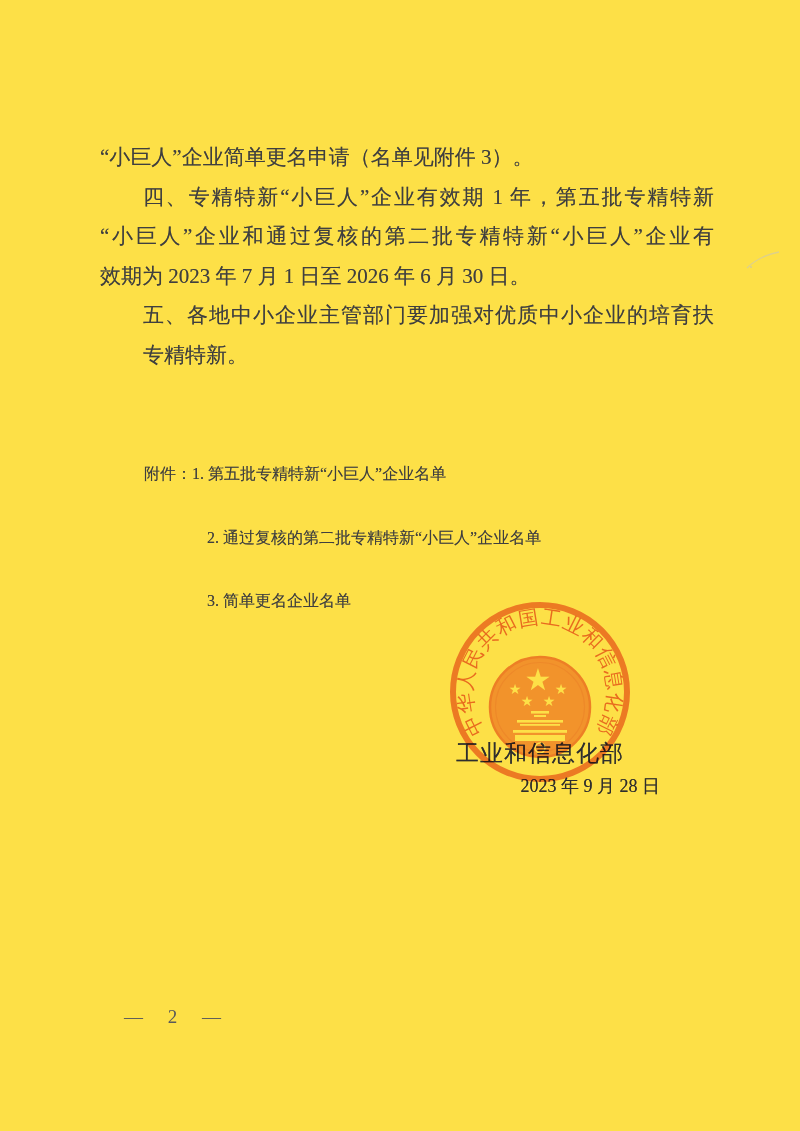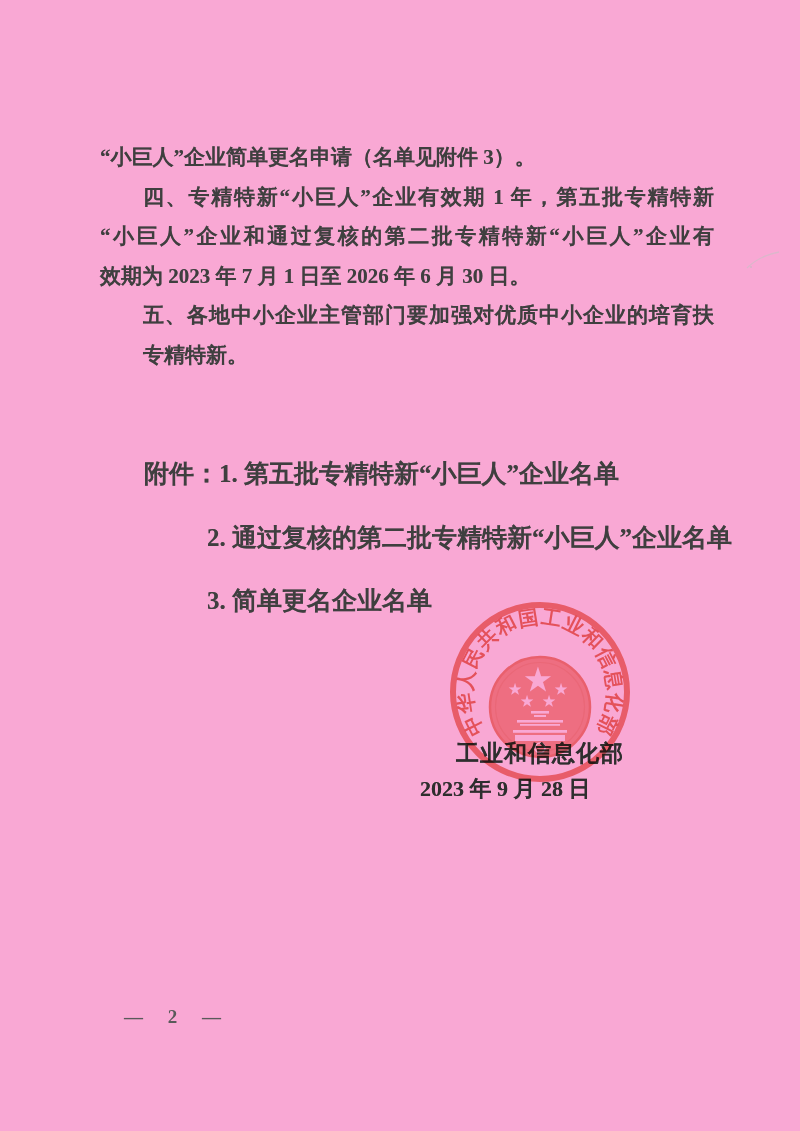--- a/index.html
+++ b/index.html
@@ -1,25 +1,24 @@
 <!DOCTYPE html>
 <html><head>
 <meta charset="utf-8">
 <style>
   * { margin: 0; padding: 0; box-sizing: border-box; }
   html, body { background: #ffffff; }
   .page {
     position: relative;
     width: 800px;
     height: 1131px;
-    background: #f9a8d4;
+    background: #fde047;
     overflow: hidden;
     font-family: "Liberation Serif", "DejaVu Serif", serif;
     color: #3d3d3d;
-    font-weight: bold;
   }
   .doc-body {
     position: absolute;
     left: 100px;
     top: 138px;
     width: 614px;
     font-size: 21px;
     line-height: 39.5px;
     color: #3f3f3f;
     text-shadow: 0 0 0.6px rgba(70,70,70,0.55);
@@ -29,21 +28,21 @@
   .line.full {
     white-space: normal;
     text-align: justify;
     text-align-last: justify;
   }
   .attach-block {
     position: absolute;
     left: 100px;
     top: 454px;
     width: 640px;
-    font-size: 25px;
+    font-size: 16px;
     line-height: 39.5px;
     color: #3f3f3f;
     text-shadow: 0 0 0.6px rgba(70,70,70,0.55);
   }
   .attach-first { padding-left: 44px; white-space: nowrap; }
   .attach-item { padding-left: 107px; white-space: nowrap; margin-top: 24px; }
   .signature {
     position: absolute;
     left: 430px;
     top: 738px;
@@ -53,22 +52,22 @@
     letter-spacing: 1px;
     color: #2e2e2e;
     text-shadow: 0 0 0.6px rgba(40,40,40,0.6);
     white-space: nowrap;
   }
   .sig-date {
     position: absolute;
     left: 420px;
     top: 774px;
     width: 240px;
-    text-align: left;
-    font-size: 22px;
+    text-align: right;
+    font-size: 18px;
     color: #2e2e2e;
     text-shadow: 0 0 0.6px rgba(40,40,40,0.6);
     white-space: nowrap;
   }
   .seal-svg {
     position: absolute;
     left: 430px;
     top: 582px;
     width: 220px;
     height: 220px;

